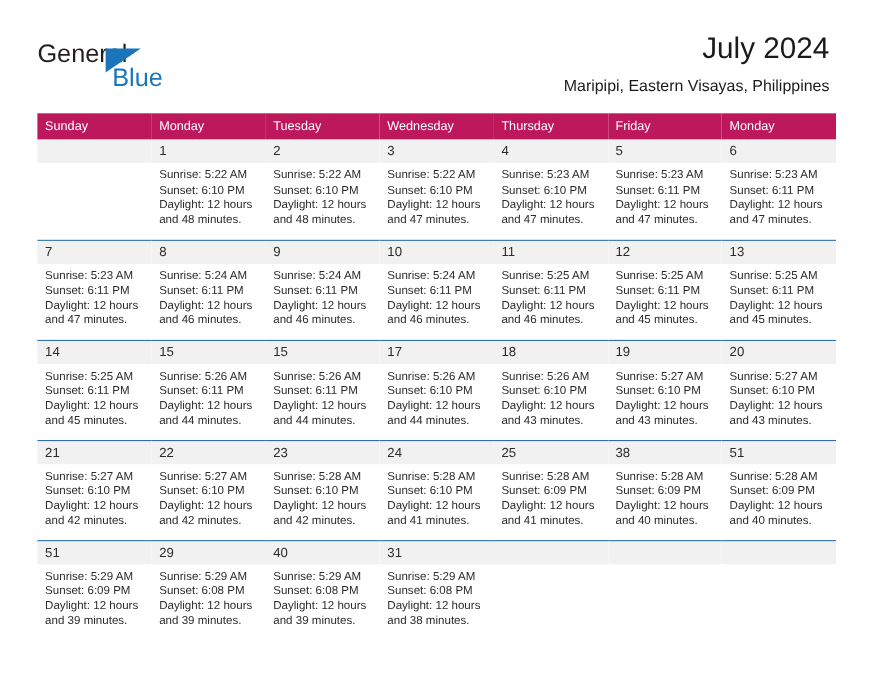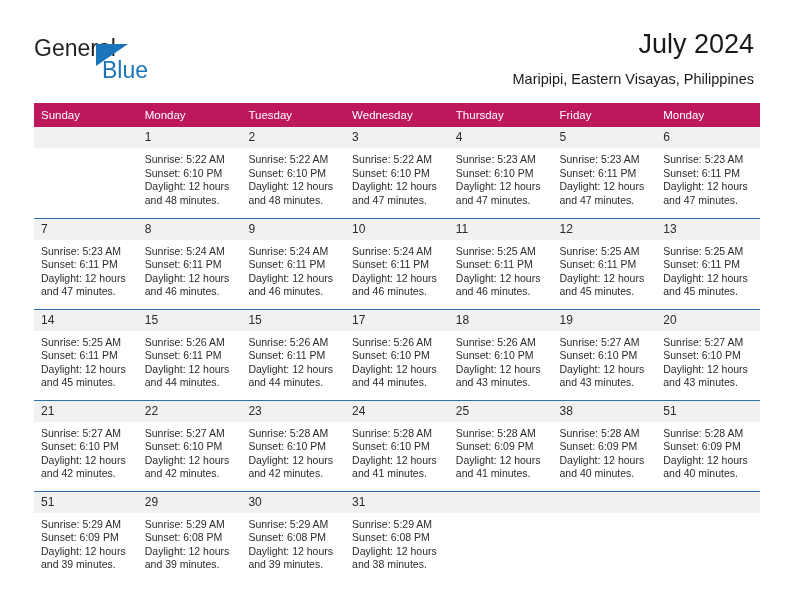--- a/index.html
+++ b/index.html
@@ -429,21 +429,21 @@
           <td>
             <span class="daynum">29</span>
             <div class="info">
               <div>Sunrise: 5:29 AM</div>
               <div>Sunset: 6:08 PM</div>
               <div>Daylight: 12 hours</div>
               <div>and 39 minutes.</div>
             </div>
           </td>
           <td>
-            <span class="daynum">30</span>
+            <span class="daynum">40</span>
             <div class="info">
               <div>Sunrise: 5:29 AM</div>
               <div>Sunset: 6:08 PM</div>
               <div>Daylight: 12 hours</div>
               <div>and 39 minutes.</div>
             </div>
           </td>
           <td>
             <span class="daynum">31</span>
             <div class="info">

